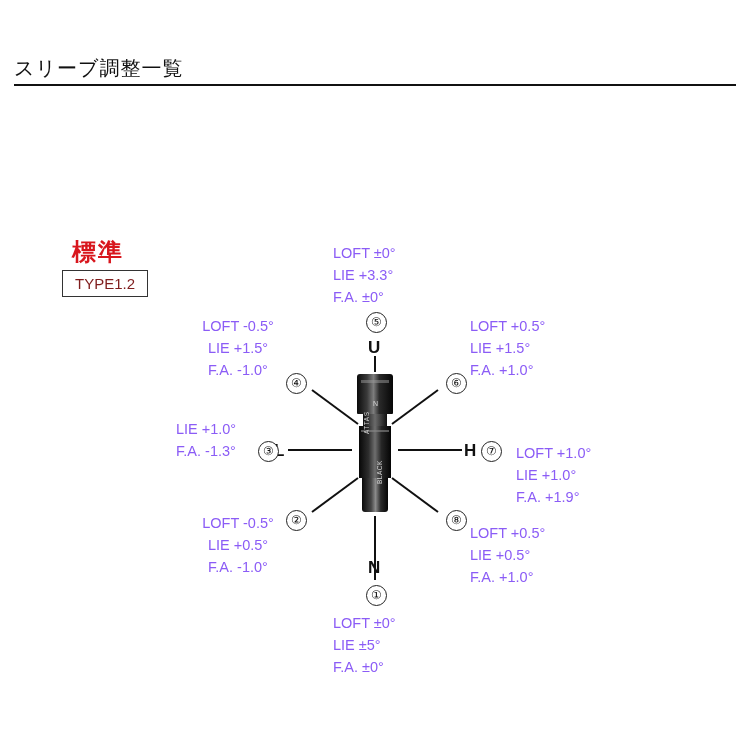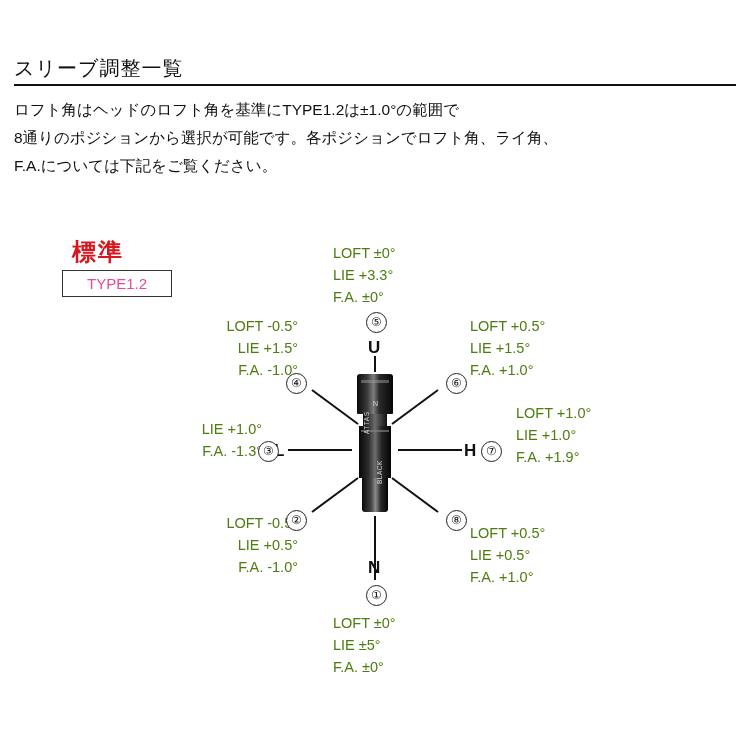--- a/index.html
+++ b/index.html
@@ -28,29 +28,29 @@
   .lede div{white-space:nowrap;}
 
   
   .std-label{
     position:absolute;left:72px;top:236px;
     font-size:24px;font-weight:bold;color:#d8161d;letter-spacing:2px;
   }
   .std-box{
     position:absolute;left:62px;top:270px;
     border:1px solid #333;background:#fff;
-    padding:4px 24px;font-size:15px;color:#ec4899;
+    padding:4px 12px;font-size:15px;color:#7f1d1d;
   }
 
   
   .diagram{position:absolute;left:0;top:0;width:750px;height:750px;}
   .label{
-    position:absolute;font-size:14.5px;line-height:22px;color:#4d7c0f;white-space:nowrap;
+    position:absolute;font-size:14.5px;line-height:22px;color:#8b5cf6;white-space:nowrap;
   }
-  .label.r{text-align:right;}
+  .label.r{text-align:center;}
   .axis-letter{
     position:absolute;font-size:17px;font-weight:bold;color:#111;
   }
   .circ{
     position:absolute;width:19px;height:19px;border:1px solid #222;border-radius:50%;
     font-size:12px;line-height:19px;text-align:center;color:#111;background:#fff;
   }
   
   .sleeve-wrap{position:absolute;left:349px;top:374px;width:52px;height:140px;}
   .sl-top{
@@ -92,25 +92,20 @@
   }
 </style>
 </head>
 <body>
 
 <div id="page">
 
   <div class="title">スリーブ調整一覧</div>
   <div class="title-rule"></div>
 
-  <div class="lede">
-    <div>ロフト角はヘッドのロフト角を基準にTYPE1.2は±1.0°の範囲で</div>
-    <div>8通りのポジションから選択が可能です。各ポジションでロフト角、ライ角、</div>
-    <div>F.A.については下記をご覧ください。</div>
-  </div>
 
   <div class="std-label">標準</div>
   <div class="std-box">TYPE1.2</div>
 
   <svg class="diagram" viewBox="0 0 750 750">
 
     <line x1="375" y1="356" x2="375" y2="372" stroke="#111" stroke-width="2"></line>
     <line x1="375" y1="516" x2="375" y2="580" stroke="#111" stroke-width="2"></line>
 
     <line x1="288" y1="450" x2="352" y2="450" stroke="#111" stroke-width="2"></line>
@@ -157,21 +152,21 @@
     <div>F.A. +1.0°</div>
   </div>
   <div class="circ" style="left:446px;top:373px;">⑥</div>
 
   <div class="label r" style="left:150px;top:418px;width:112px;">
     <div>LIE +1.0°</div>
     <div>F.A. -1.3°</div>
   </div>
   <div class="circ" style="left:258px;top:441px;">③</div>
 
-  <div class="label" style="left:516px;top:402px;">
+  <div class="label" style="left:516px;top:442px;">
     <div>LOFT +1.0°</div>
     <div>LIE +1.0°</div>
     <div>F.A. +1.9°</div>
   </div>
   <div class="circ" style="left:481px;top:441px;">⑦</div>
 
   <div class="label r" style="left:178px;top:512px;width:120px;">
     <div>LOFT -0.5°</div>
     <div>LIE +0.5°</div>
     <div>F.A. -1.0°</div>

